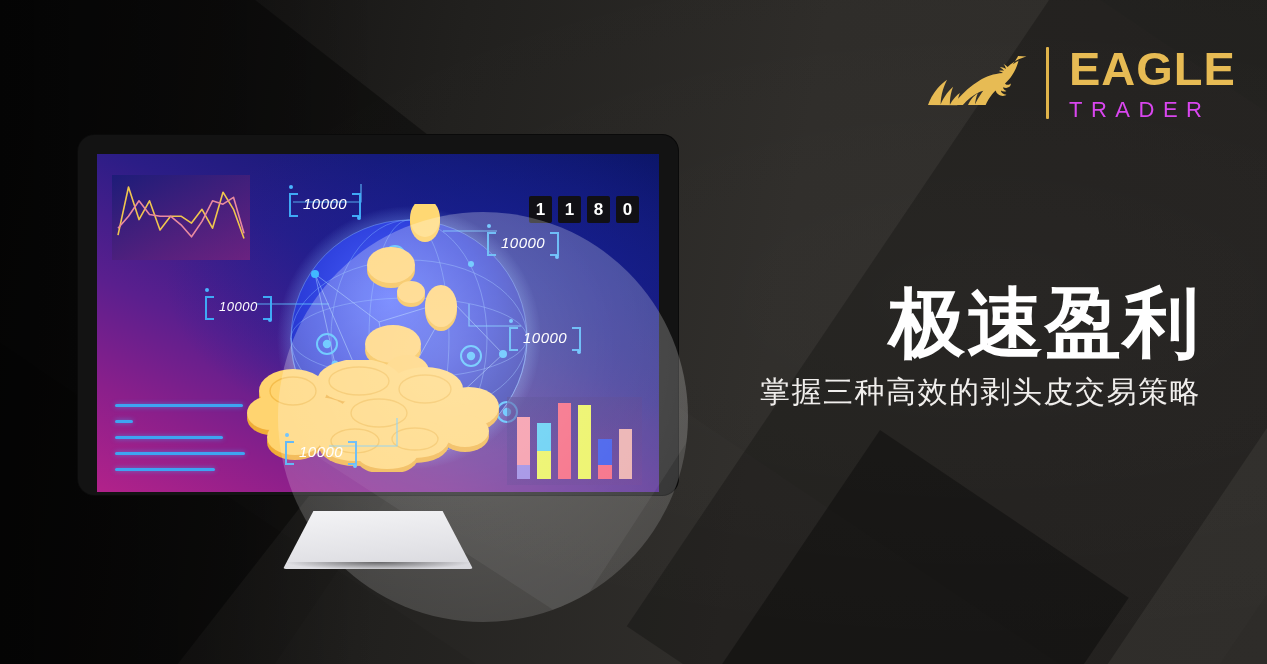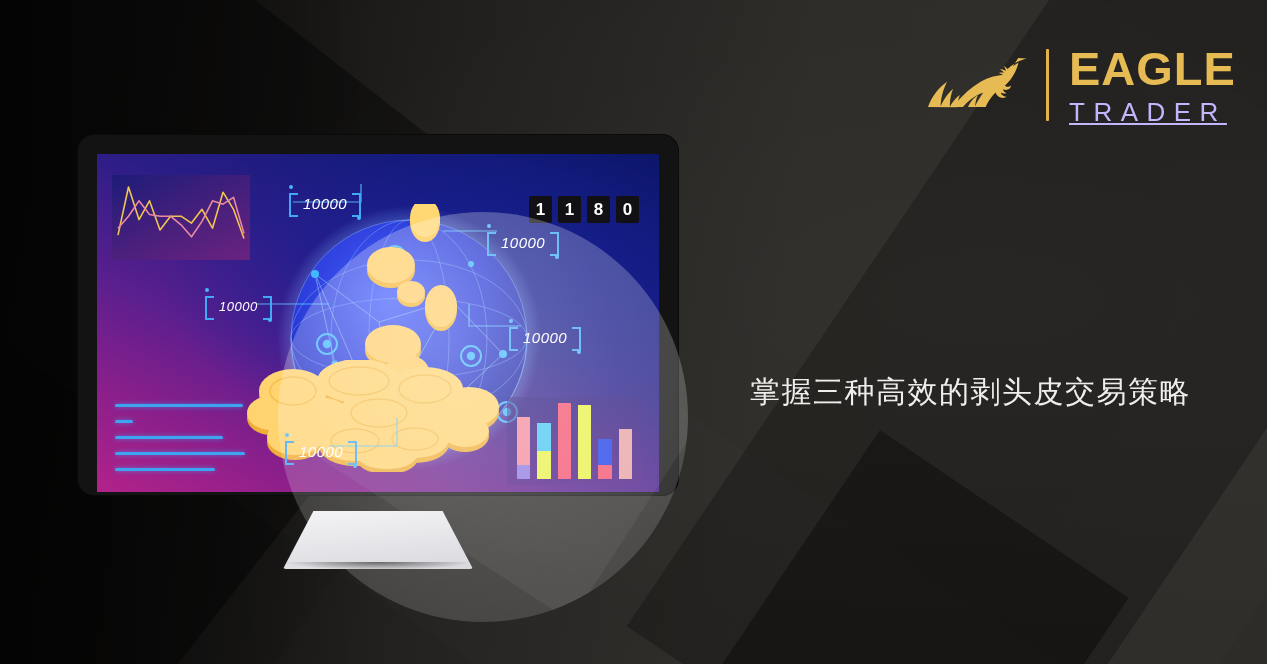--- a/index.html
+++ b/index.html
@@ -32,29 +32,29 @@
       background:radial-gradient(120% 100% at 78% 45%,rgba(255,255,255,.022) 0%,rgba(0,0,0,0) 55%),
                  linear-gradient(90deg,rgba(0,0,0,.55) 0%,rgba(0,0,0,0) 30%);}
 
   
   .logo{position:absolute;left:926px;top:45px;display:flex;align-items:center;gap:0;}
   .logo-mark{width:106px;height:64px;display:block;}
   .logo-div{width:3px;height:72px;background:#e0b44a;margin:0 20px 0 14px;border-radius:1px;}
   .logo-words{display:flex;flex-direction:column;line-height:1;}
   .logo-eagle{font-size:47px;font-weight:bold;color:#e7bb54;letter-spacing:1px;
       font-family:"Liberation Sans",sans-serif;}
-  .logo-trader{font-size:26px;color:#c4b5fd;letter-spacing:8.5px;margin-top:7px;
-      font-family:"Liberation Sans",sans-serif;text-decoration:underline;}
+  .logo-trader{font-size:22px;color:#d946ef;letter-spacing:8.5px;margin-top:7px;
+      font-family:"Liberation Sans",sans-serif;}
 
   
   .headline{position:absolute;right:66px;top:273px;
       font-size:76px;font-weight:bold;color:#ffffff;letter-spacing:2px;
       text-align:right;white-space:nowrap;
       font-family:"DejaVu Sans","Liberation Sans",sans-serif;}
-  .subhead{position:absolute;right:76px;top:372px;
+  .subhead{position:absolute;right:66px;top:372px;
       font-size:30px;color:#f0eeec;letter-spacing:1.5px;font-weight:normal;
       text-align:right;white-space:nowrap;
       font-family:"DejaVu Sans","Liberation Sans",sans-serif;}
 
   
   .monitor{position:absolute;left:78px;top:135px;width:600px;height:360px;
       background:#131313;border-radius:16px;
       box-shadow:0 0 0 1px #0a0a0a;}
   .screen{position:absolute;left:19px;top:19px;width:562px;height:338px;
       overflow:hidden;background:#0d1060;}
@@ -145,20 +145,21 @@
       <path fill="#e7bb54" d="M2.0 54.1c1.6-4.6 4.6-11.0 9.6-16.8 3.1-3.6 6.4-6.5 9.5-8.6-1.5 2.8-3.0 6.3-4.2 10.4-1.5 5.2-2.2 10.2-2.3 14.4 1.4-3.4 3.5-7.4 6.4-11.2 2.0-2.6 4.1-4.8 6.1-6.5-.9 2.2-1.7 4.8-2.3 7.7-.8 3.8-1.0 7.3-.9 10.2 1.2-2.4 2.9-5.0 5.2-7.5 1.6-1.7 3.2-3.1 4.8-4.2-.8 1.8-1.5 4.0-2.0 6.5-.4 2.1-.6 4.1-.6 5.8z"></path>
       <path fill="#e7bb54" d="M42.0 54.1c1.0-2.5 2.6-5.3 4.9-7.8 1.6-1.7 3.3-3.1 4.9-4.1-.8 1.9-1.6 4.1-2.1 6.6-.4 2.0-.6 3.8-.6 5.3z"></path>
     </svg>
     <div class="logo-div"></div>
     <div class="logo-words">
       <span class="logo-eagle">EAGLE</span>
       <span class="logo-trader">TRADER</span>
     </div>
   </div>
 
+  <div class="headline">极速盈利</div>
   <div class="subhead">掌握三种高效的剥头皮交易策略</div>
 
   <div class="monitor">
     <div class="screen">
       <div class="screen-grad"></div>
       <div class="screen-grad2"></div>
 
       <div class="linechart">
         <svg width="138" height="85" viewBox="0 0 138 85">
           <polyline id="ln-gold" fill="none" stroke="#f0c64e" stroke-width="1.6" stroke-linejoin="round" points="6.0,60.1 16.5,12.0 27.0,44.6 37.5,25.8 48.0,55.0 58.5,41.2 69.0,41.2 79.5,48.1 90.0,34.3 100.5,53.2 111.0,17.2 121.5,34.3 132.0,63.5"></polyline>

